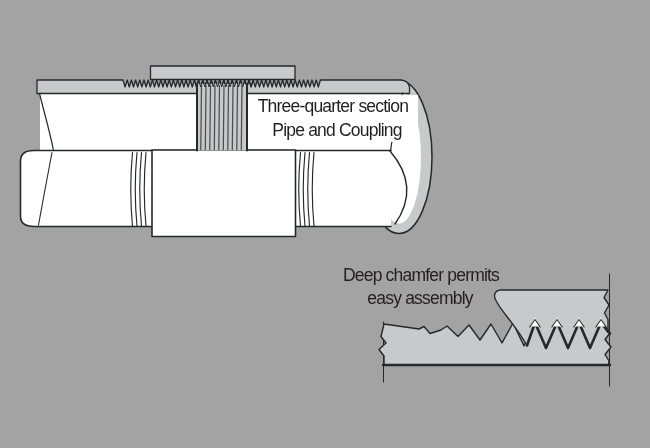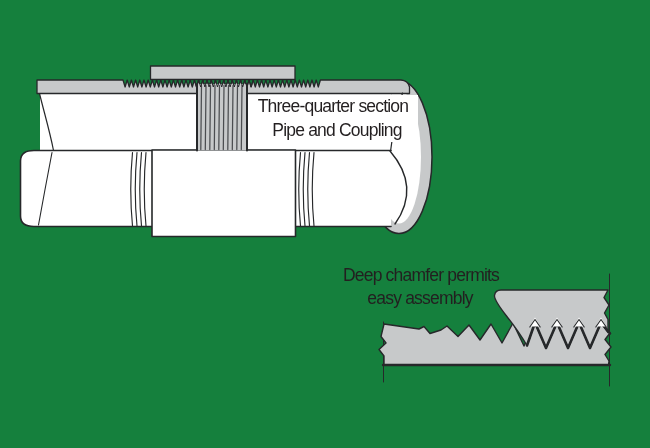--- a/index.html
+++ b/index.html
@@ -1,16 +1,16 @@
 <!DOCTYPE html>
 <html><head>
 <meta charset="utf-8">
 <style>
   html,body{margin:0;padding:0;background:#ffffff;}
-  .canvas{position:relative;width:650px;height:448px;background:#15803d;overflow:hidden;}
+  .canvas{position:relative;width:650px;height:448px;background:#a3a3a3;overflow:hidden;}
   svg{display:block;}
   svg text{
     font-family:"Liberation Sans","DejaVu Sans",sans-serif;
     font-size:17.5px;
     letter-spacing:-0.8px;
     fill:#231f20;
     text-anchor:middle;
   }
   #block-lines path{stroke:#4b4d50;stroke-width:1.25;fill:none;}
   #runout-lines path{stroke:#26282a;stroke-width:1.15;fill:none;}

